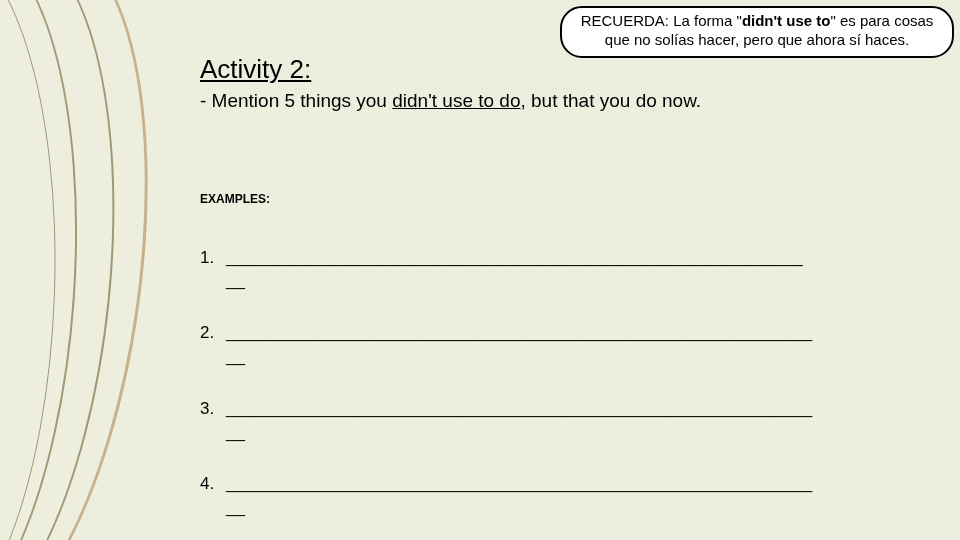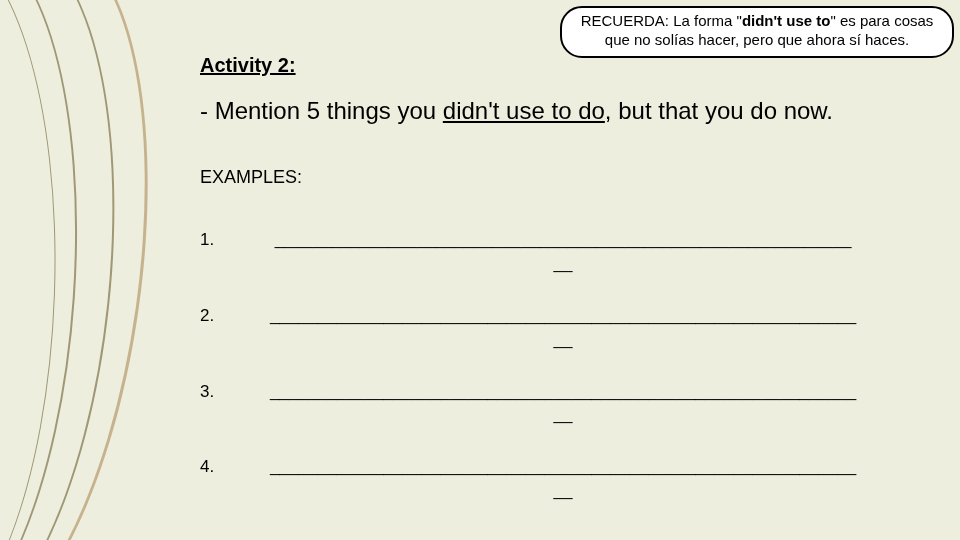--- a/index.html
+++ b/index.html
@@ -69,38 +69,39 @@
     border: 2px solid #000;
     border-radius: 22px;
     padding: 4px 10px 6px 10px;
     font-size: 15px;
     line-height: 1.25;
     text-align: center;
     z-index: 10;
   }
   .callout .phrase { font-weight: bold; }
   .activity-title {
-    font-size: 20px;
-    font-weight: bold;
+    font-size: 26px;
+    font-weight: normal;
     text-decoration: underline;
   }
   .instr {
-    font-size: 24px;
+    font-size: 19px;
     line-height: 1.35;
-    margin-top: 18px;
+    margin-top: 3px;
   }
   .u { text-decoration: underline; }
   .examples-row {
     margin-top: 40px;
     display: flex;
   }
   .examples-label {
     width: 140px;
-    font-size: 18px;
-    font-weight: normal;
+    font-size: 12px;
+    font-weight: bold;
+    margin-top: 38px;
   }
   .examples-text {
     font-size: 17px;
     line-height: 2.0;
   }
   .list {
     margin-top: 40px;
     font-size: 17px;
     line-height: 1.4;
   }
@@ -109,21 +110,20 @@
     margin-bottom: 28px;
   }
   .num {
     width: 26px;
     flex: 0 0 26px;
   }
   .blank {
     flex: 1;
     word-break: break-all;
     padding-right: 20px;
-    text-align: center;
   }
 </style>
 </head>
 <body>
 
 <div class="slide">
 
   <div class="deco-outer"></div>
   <div class="deco-mid"></div>
   <div class="deco-inner"></div>

